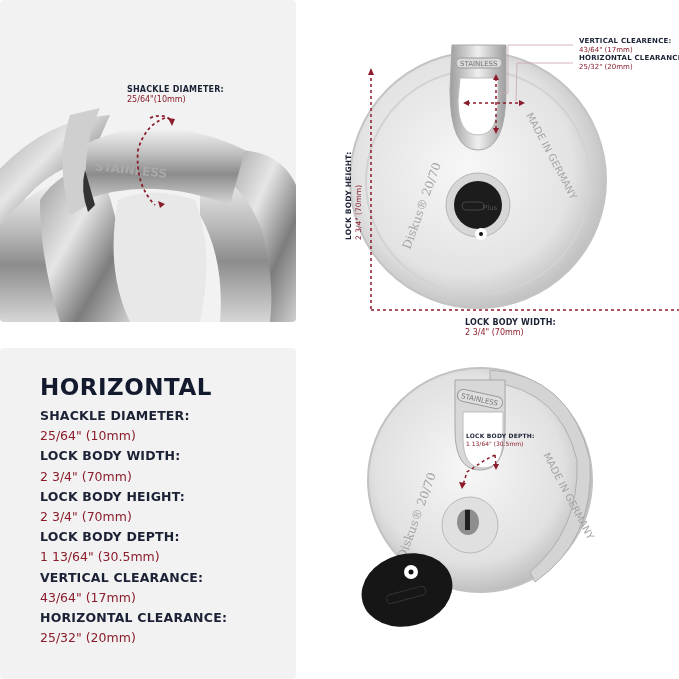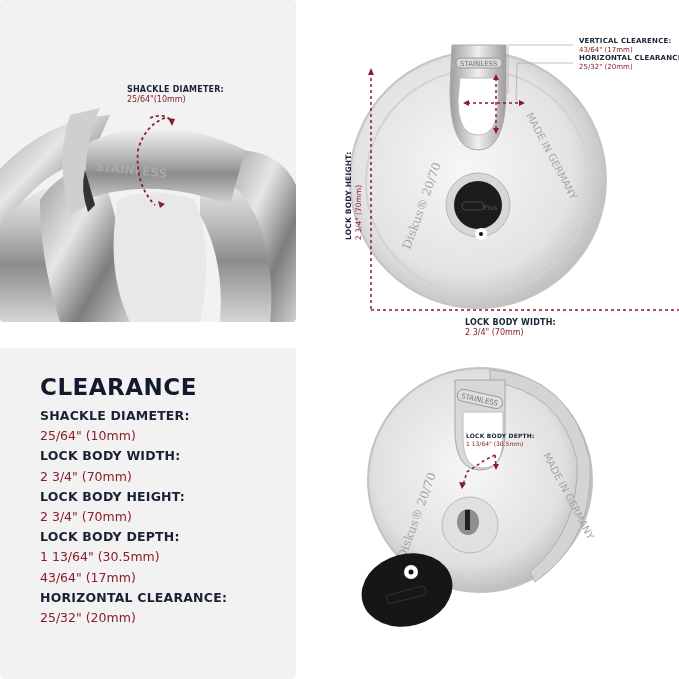--- a/index.html
+++ b/index.html
@@ -124,30 +124,31 @@
     <div class="val" style="font-size:7.5px;">2 3/4" (70mm)</div>
   </div>
 
   <div class="abs" style="left:165px;top:318px;">
     <div class="lbl">LOCK BODY WIDTH:</div>
     <div class="val">2 3/4" (70mm)</div>
   </div>
 </div>
 
 <div class="panel" id="bl"></div>
-<div id="dim-title">CLEARANCE</div>
+<div id="dim-title">HORIZONTAL</div>
 <div id="dim-list">
   <div class="dl k">SHACKLE DIAMETER:</div>
   <div class="dl v">25/64" (10mm)</div>
   <div class="dl k">LOCK BODY WIDTH:</div>
   <div class="dl v">2 3/4" (70mm)</div>
   <div class="dl k">LOCK BODY HEIGHT:</div>
   <div class="dl v">2 3/4" (70mm)</div>
   <div class="dl k">LOCK BODY DEPTH:</div>
   <div class="dl v">1 13/64" (30.5mm)</div>
+  <div class="dl k">VERTICAL CLEARANCE:</div>
   <div class="dl v">43/64" (17mm)</div>
   <div class="dl k">HORIZONTAL CLEARANCE:</div>
   <div class="dl v">25/32" (20mm)</div>
 </div>
 
 <div class="abs" style="left:355px;top:350px;width:324px;height:329px;">
   <svg width="324" height="329" viewBox="0 0 324 329">
     <defs>
       <radialGradient id="disc2" cx="0.45" cy="0.45" r="0.6">
         <stop offset="0" stop-color="#f7f7f7"></stop>

